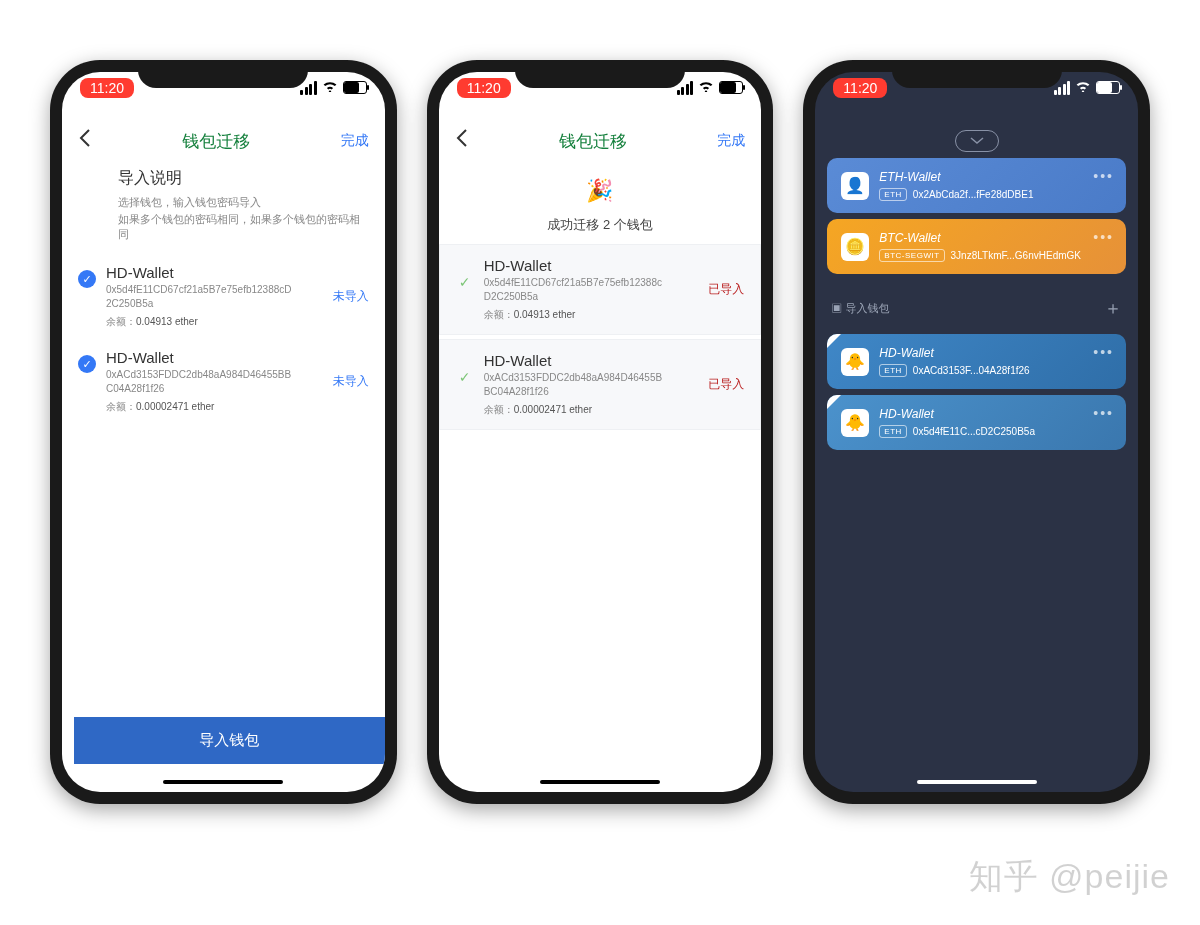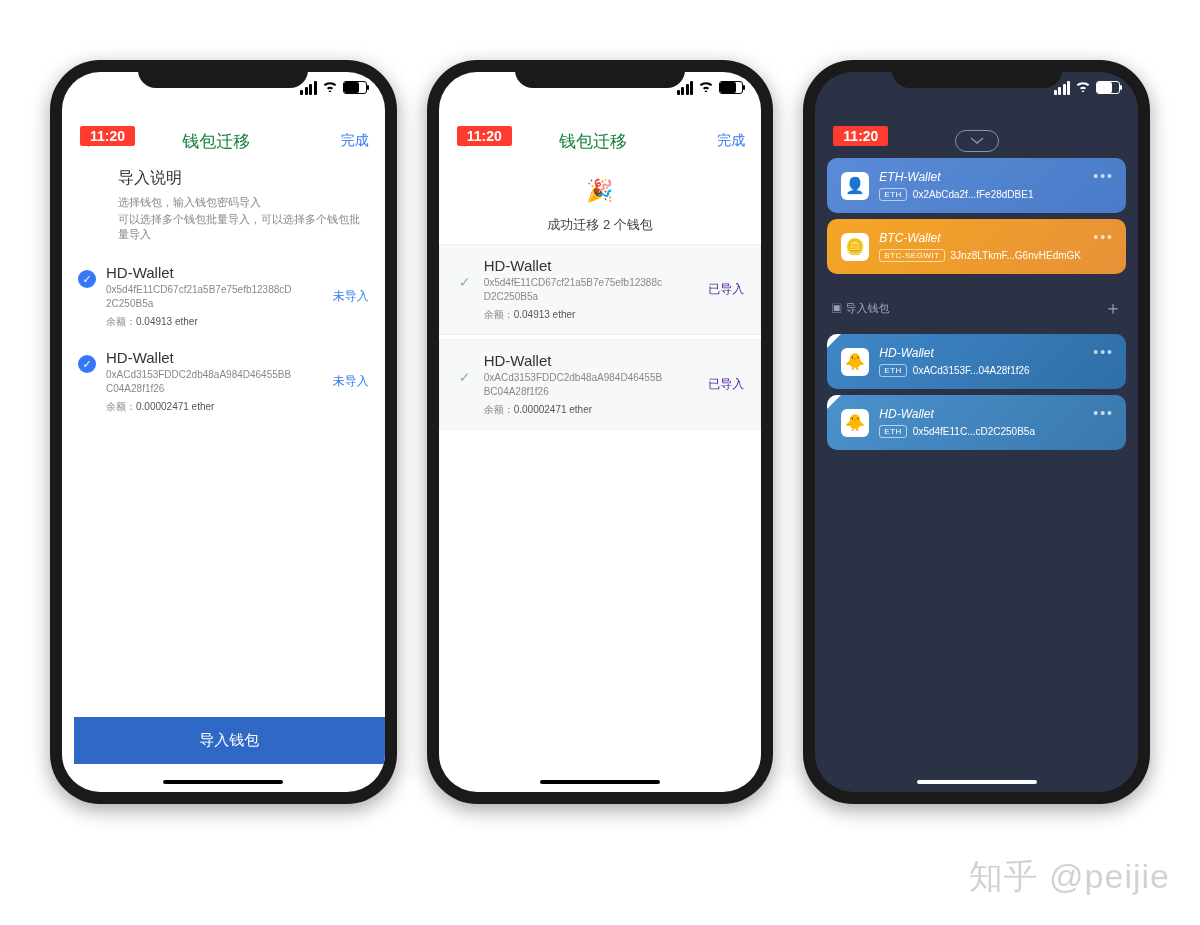--- a/index.html
+++ b/index.html
@@ -44,22 +44,22 @@
     z-index: 50;
   }
   .statusbar {
     height: 44px;
     position: relative;
     padding: 8px 16px 0;
   }
   .time-pill {
     position:absolute; left:18px; top:6px;
     background:#ff3b30; color:#fff;
-    border-radius:2px; padding:2px 10px;
-    font-size:14px; font-weight:700;margin-top:48px;
+    border-radius:8px; padding:2px 10px;
+    font-size:14px; font-weight:400;
   }
   .sb-right {
     position:absolute; right:18px; top:8px;
     display:flex; gap:5px; align-items:center;
     color:#000;
   }
   .phone.dark .sb-right{color:#fff;}
   .sig { display:flex; gap:1.5px; align-items:flex-end;}
   .sig span{ width:3px; background:currentColor; border-radius:1px;}
   .sig span:nth-child(1){height:5px;} .sig span:nth-child(2){height:8px;}
@@ -86,21 +86,21 @@
     background:#3478f6; display:flex; align-items:center; justify-content:center;
     color:#fff; font-size:11px; margin-top:6px;
   }
   .checkmark.green{ background:none; color:#7cc576; font-size:14px; margin-top:16px;}
   .wallet-info{ flex:1; }
   .wallet-info .name{ font-size:15px; color:#333; margin-bottom:2px;}
   .wallet-info .addr{ font-size:10px; color:#888; word-break:break-all; line-height:1.4; max-width:190px;}
   .wallet-info .bal span:first-child{color:#888;}
   .wallet-info .bal{ font-size:10px; color:#555; margin-top:4px;}
   .status-tag{ font-size:12px; color:#3478f6; align-self:center; }
-  .status-tag.green{ color:#4c1d95;margin-left:36px; }
+  .status-tag.green{ color:#b91c1c;margin-left:36px; }
   .import-btn{
     position:absolute; left:12px; right:0; bottom:28px;
     background:#2f68c5; color:#fff; text-align:center;
     padding:14px 0; font-size:15px;
   }
   .home-ind{ position:absolute; bottom:8px; left:50%; transform:translateX(-50%);
     width:120px; height:4px; background:#000; border-radius:3px;}
   .phone.dark .home-ind{ background:#fff;}
 
   
@@ -180,21 +180,21 @@
               <path fill="none" stroke="#333" stroke-width="2" d="M10 2 2 10l8 8"></path>
             </svg>
         </span>
         <span class="title">钱包迁移</span>
         <span class="done">完成</span>
       </div>
 
       <div class="desc">
         <h3>导入说明</h3>
         <p>选择钱包，输入钱包密码导入</p>
-        <p>可以选择多个钱包批量导入，可以选择多个钱包批量导入</p>
+        <p>如果多个钱包的密码相同，如果多个钱包的密码相同</p>
       </div>
 
       <div class="wallet-row">
         <span class="checkmark">✓</span>
         <div class="wallet-info">
           <div class="name">HD-Wallet</div>
           <div class="addr">0x5d4fE11CD67cf21a5B7e75efb12388cD2C250B5a</div>
           <div class="bal">
             <span>余额：</span><span>0.04913 ether</span>
           </div>

